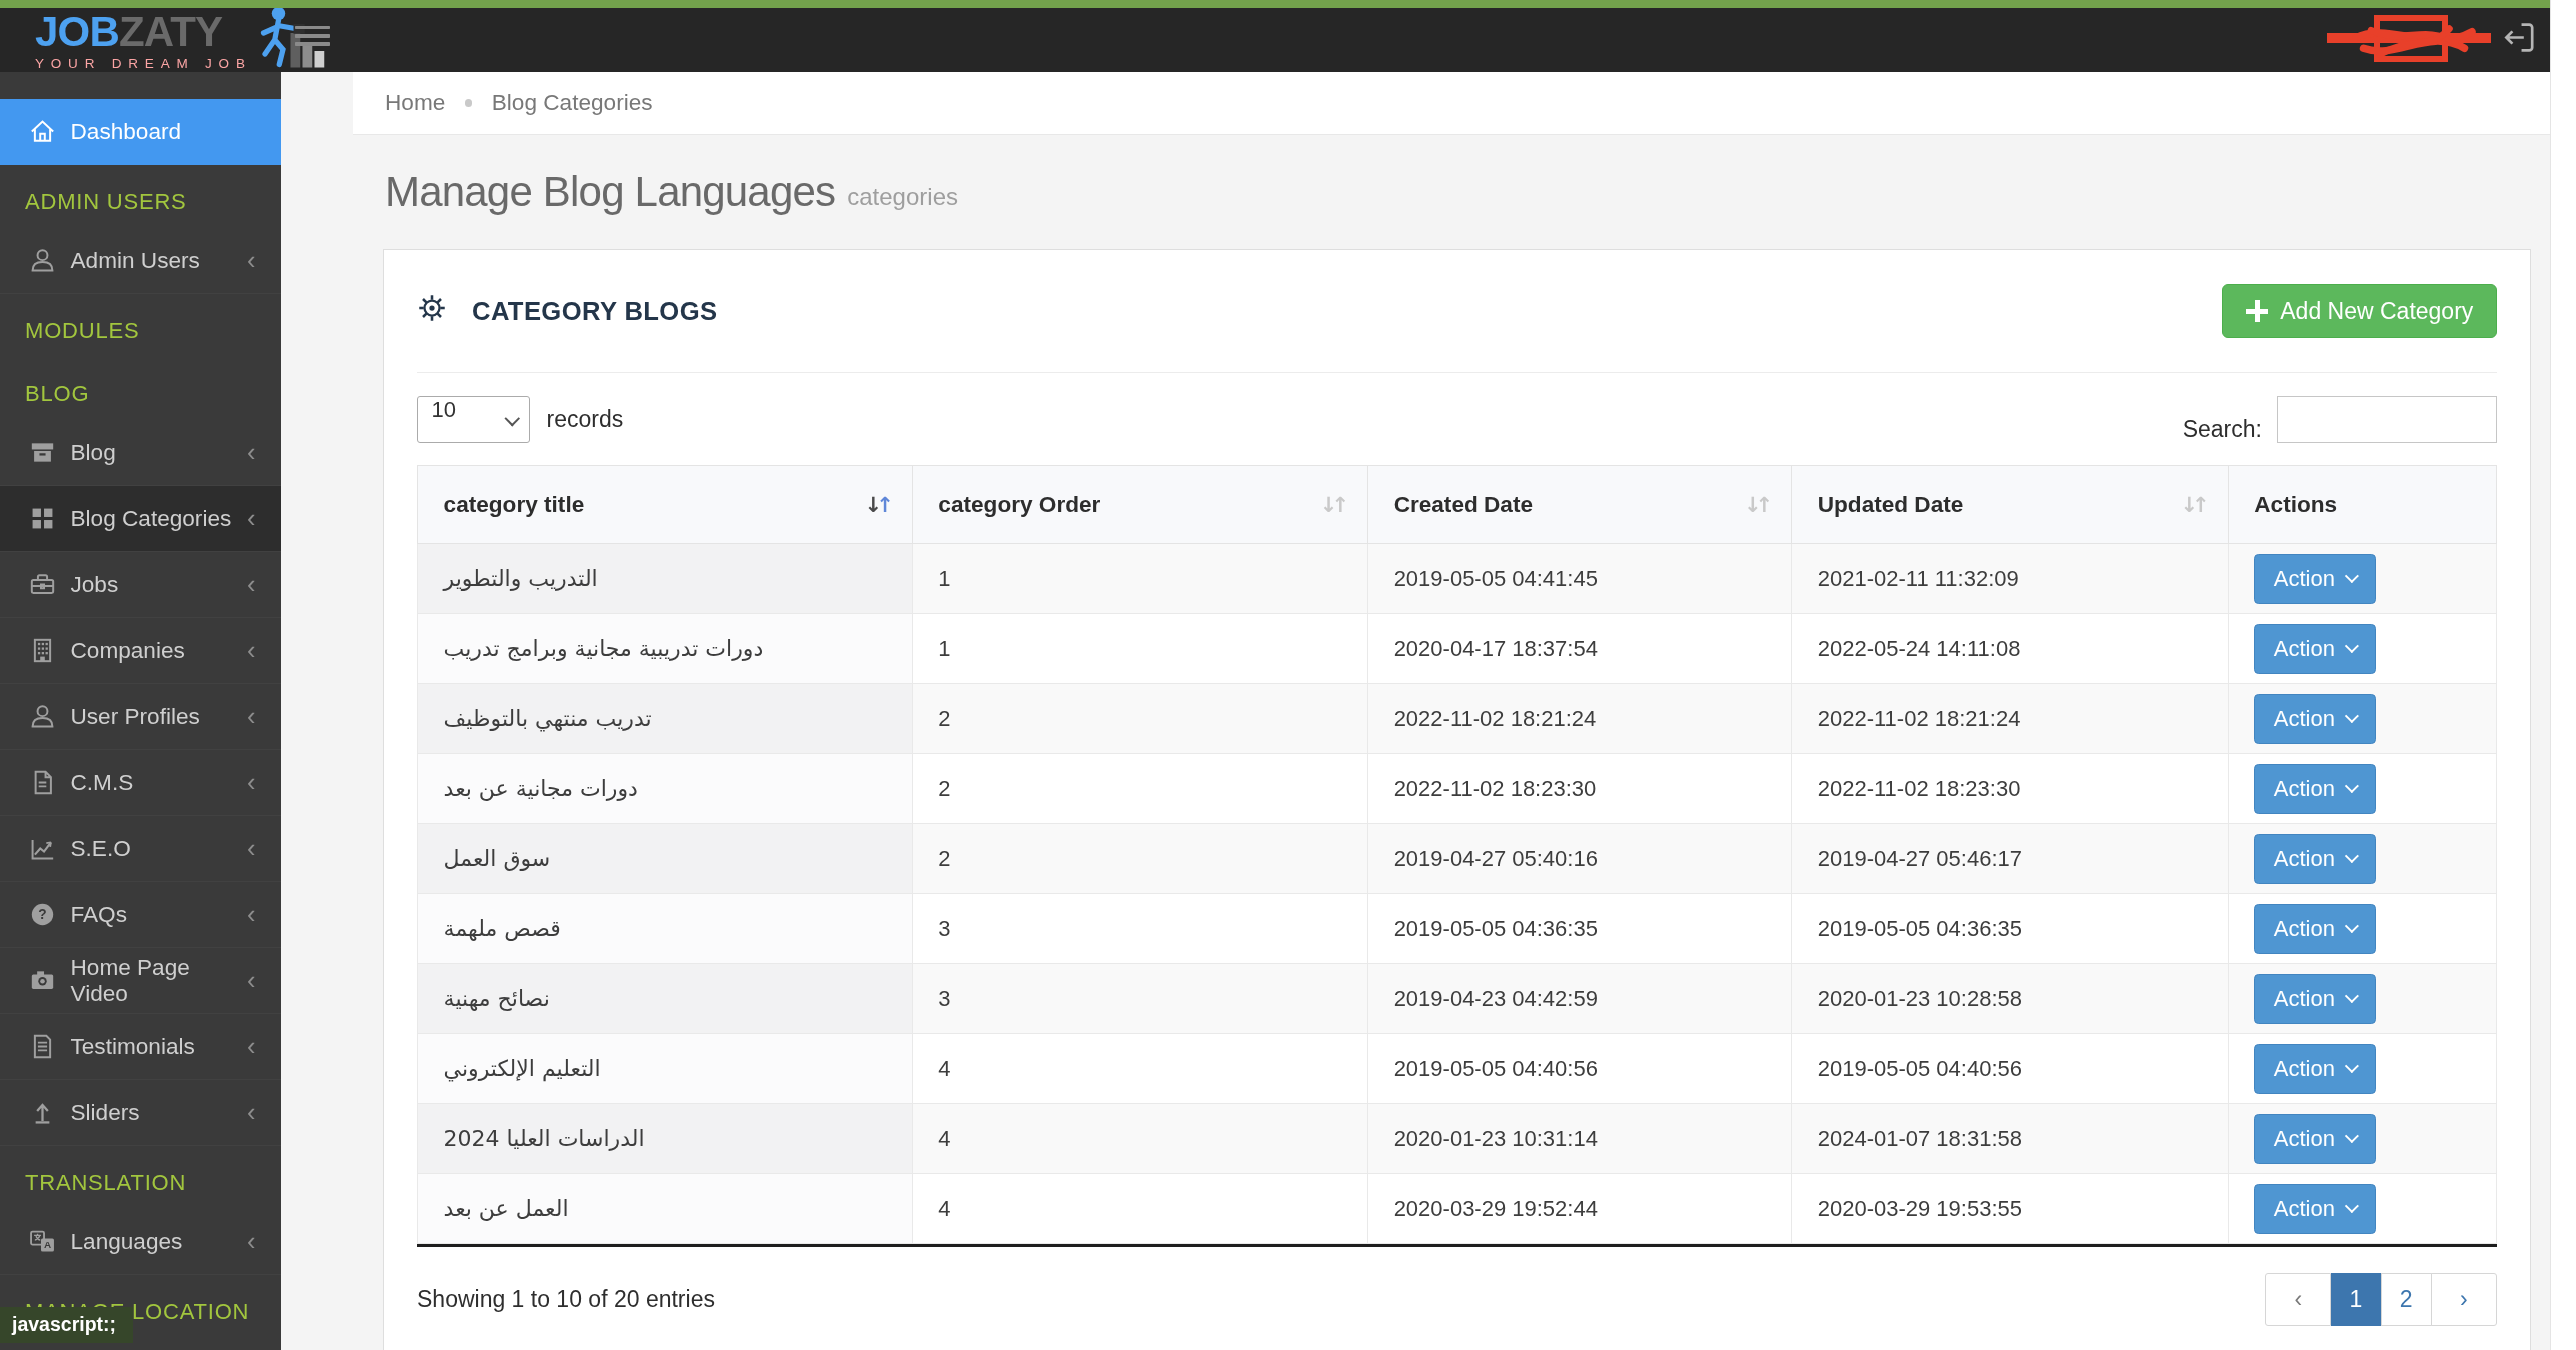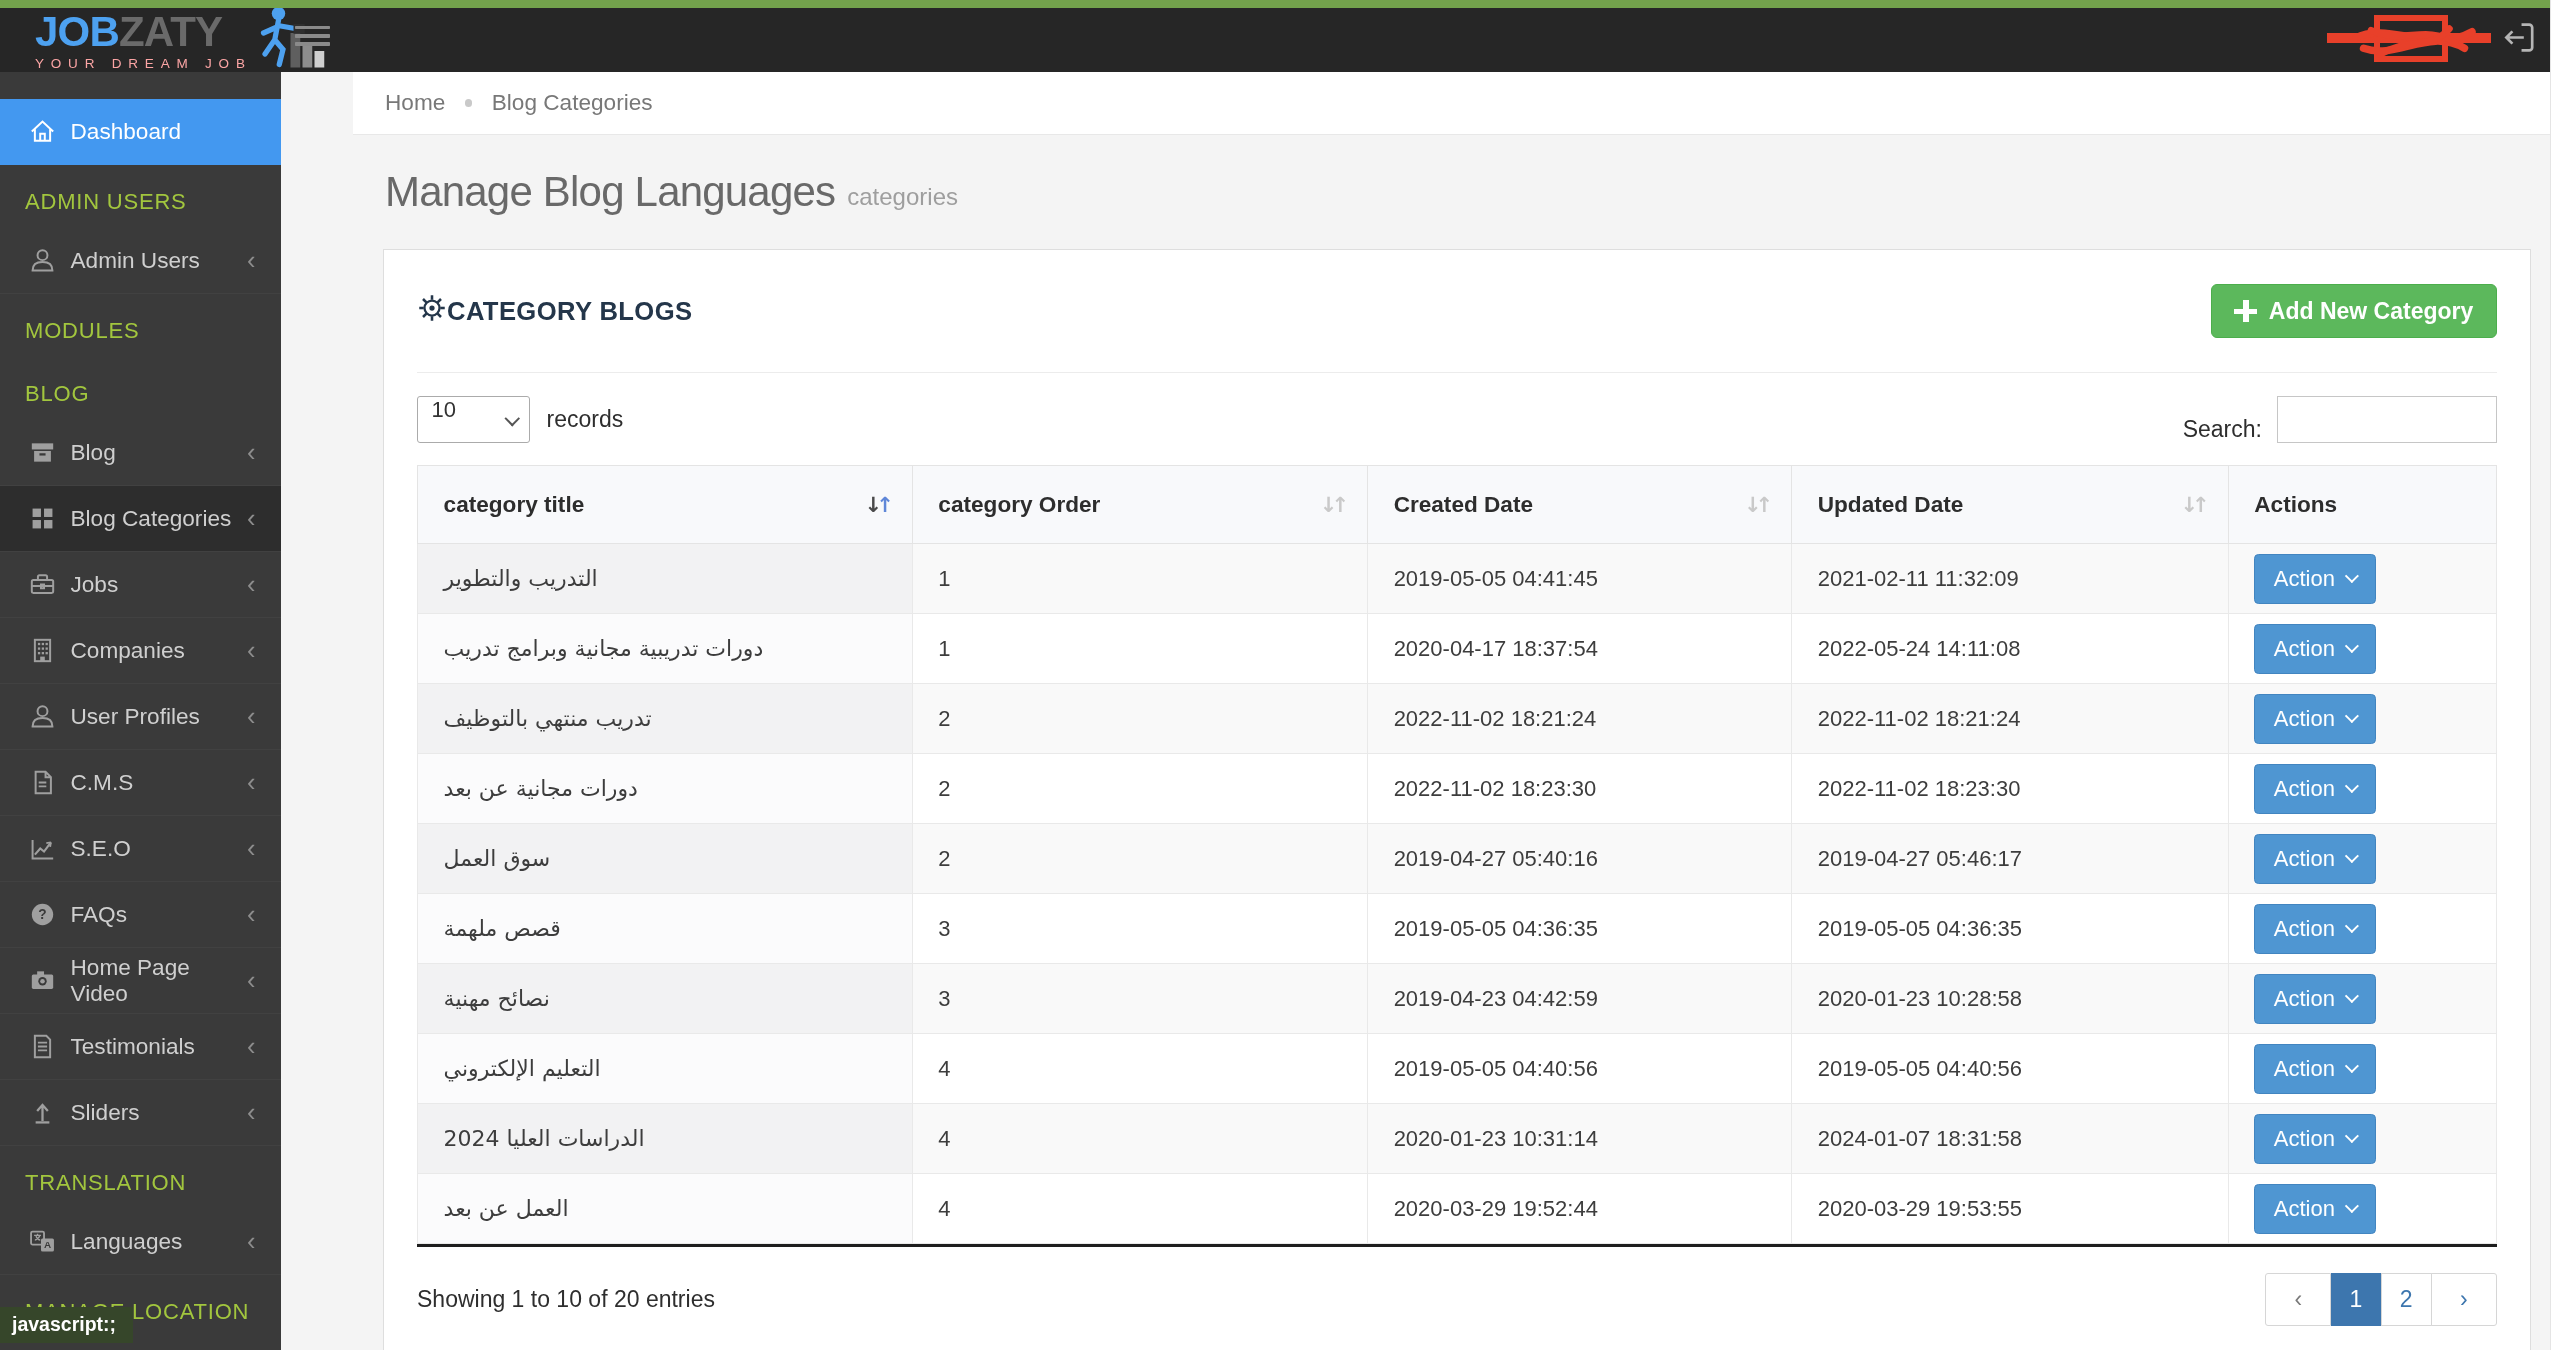--- a/index.html
+++ b/index.html
@@ -49,23 +49,23 @@
   .breadcrumb-bar { height:63px; background:#ffffff; border-bottom:1.5px solid #e8e8e8; display:flex; align-items:center; padding-left:32px; font-size:22.6px; color:#787878; }
   .crumb { cursor:pointer; }
   .crumb-sep { width:7.5px; height:7.5px; border-radius:50%; background:#c9c9c9; margin:0 19.5px; }
   .title-bar { height:114px; display:flex; align-items:center; padding-left:32px; }
   .page-title { font-size:42px; font-weight:300; color:#696969; letter-spacing:-0.8px; }
   .page-subtitle { font-size:24px; font-weight:300; color:#9e9e9e; margin-left:12px; position:relative; top:4.5px; }
 
   
   .panel { margin:0 19.5px 0 30px; background:#ffffff; border:0.8px solid #dedede; min-height:1094px; padding:0 33px; }
   .panel-head { height:123px; display:flex; align-items:center; border-bottom:0.8px solid #ececec; }
-  .panel-title { display:flex; align-items:center; gap:0; color:#24364a; font-size:25.6px; font-weight:700; letter-spacing:0.4px; }
+  .panel-title { display:flex; align-items:center; gap:25px; color:#24364a; font-size:25.6px; font-weight:700; letter-spacing:0.4px; }
   .panel-title svg { width:30px; height:30px; }
-  .add-btn { margin-left:auto; height:54px; background:#5cb85c; border:0.8px solid #4cae4c; border-radius:6px; color:#fff; font-size:23px; display:flex; align-items:center; padding:0 22.6px; cursor:pointer;font-weight:bold; }
+  .add-btn { margin-left:auto; height:54px; background:#5cb85c; border:0.8px solid #4cae4c; border-radius:6px; color:#fff; font-size:23px; display:flex; align-items:center; padding:0 22.6px; cursor:pointer; }
   .plus-icon { position:relative; width:22.6px; height:22.6px; margin-right:12px; }
   .plus-icon::before, .plus-icon::after { content:""; position:absolute; background:#fff; }
   .plus-icon::before { left:9px; top:0; width:5.3px; height:22.6px; }
   .plus-icon::after { left:0; top:9px; width:22.6px; height:5.3px; }
 
   .controls { height:92px; display:flex; align-items:center; }
   .records-select { width:113px; height:47px; border:0.8px solid #ababab; border-radius:3px; background:#fff; display:flex; align-items:flex-start; padding:0 13.5px; font-size:22px; color:#333; cursor:pointer; position:relative; }
   .records-select .sel-caret { position:absolute; right:12px; top:16.5px; width:10.5px; height:10.5px; border-right:2.3px solid #555; border-bottom:2.3px solid #555; transform:rotate(45deg); }
   .records-label { font-size:23px; color:#2e2e2e; margin-left:16.5px; }
   .search-wrap { margin-left:auto; display:flex; align-items:flex-end; }

